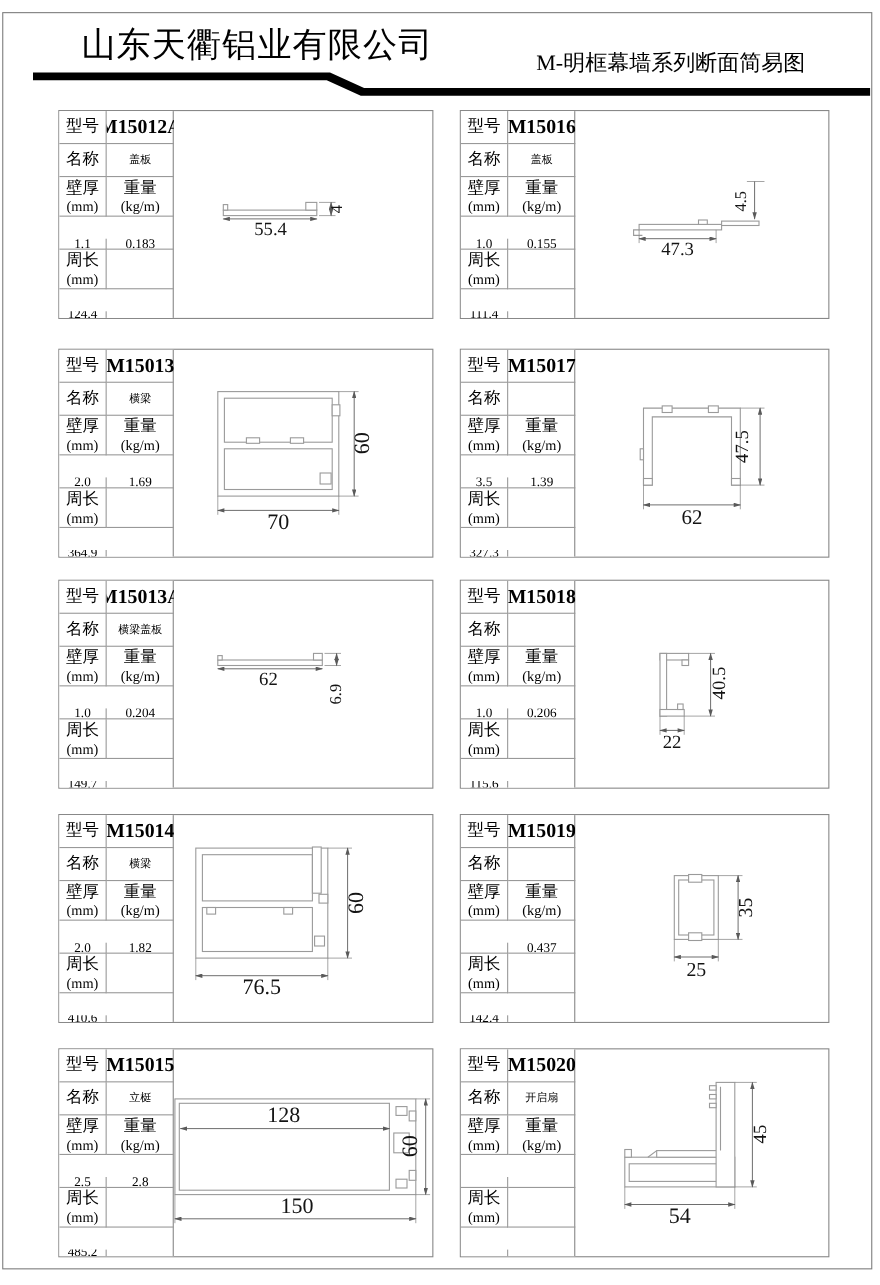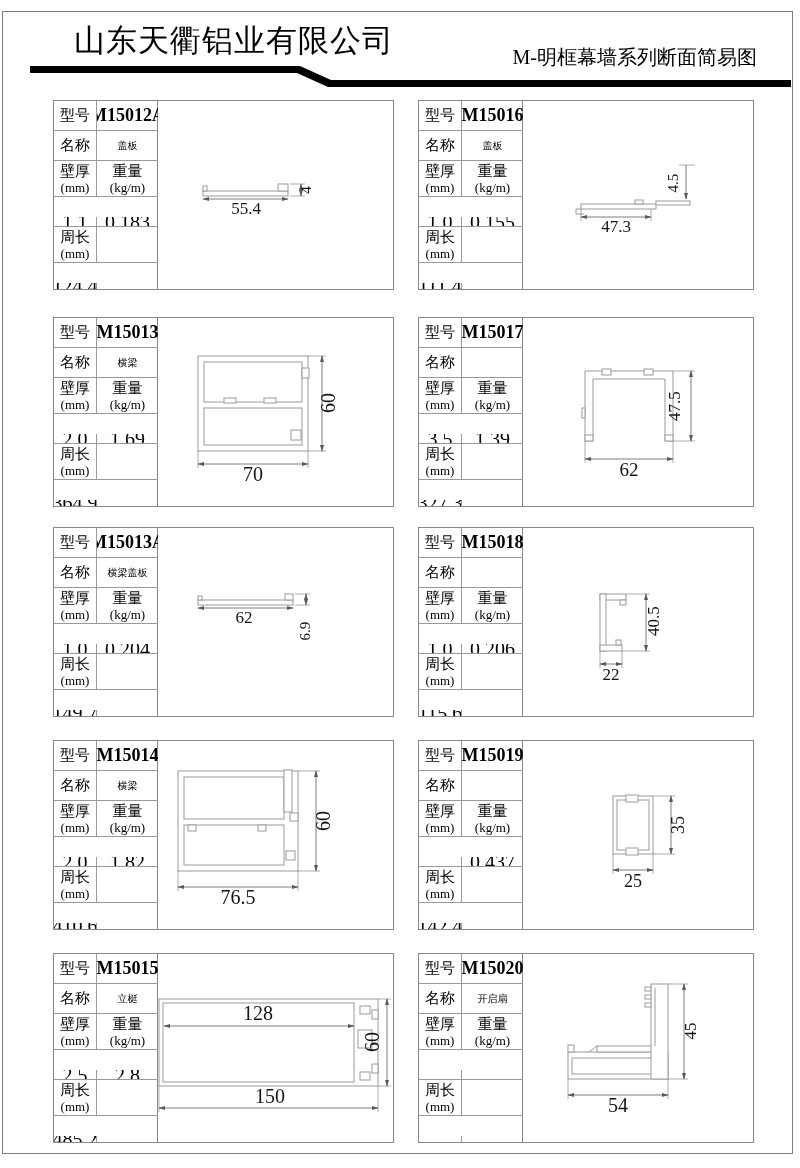--- a/index.html
+++ b/index.html
@@ -3,37 +3,37 @@
 <meta charset="utf-8">
 <style>
   html,body{margin:0;padding:0;}
   body{
     width:800px;height:1168px;position:relative;background:#fff;
     font-family:"Liberation Serif","DejaVu Serif",serif;color:#000;overflow:hidden;
   }
   .page-border{position:absolute;left:2px;top:11px;width:789px;height:1141px;
     border:1px solid #7d7d7d;pointer-events:none;}
   .company{position:absolute;left:30px;top:20px;font-size:31px;letter-spacing:1px;white-space:nowrap;margin-left:44px;}
-  .subtitle{position:absolute;right:43px;top:44px;font-size:20px;white-space:nowrap;}
+  .subtitle{position:absolute;right:68px;top:44px;font-size:20px;white-space:nowrap;}
   .hdrbar{position:absolute;left:0;top:0;width:800px;height:100px;}
 
   .cell{position:absolute;height:190px;border:1px solid #888;box-sizing:border-box;background:#fff;}
   .cell.L{left:53px;width:341px;}
   .cell.R{left:418px;width:336px;}
   .pt{position:absolute;left:0;top:0;width:104px;height:188px;display:grid;
       grid-template-columns:43px 61px;grid-template-rows:30px 30px 36px 30px 36px 26px;
       border-right:1px solid #888;box-sizing:border-box;background:#fff;}
   .tc{border-bottom:1px solid #999;border-right:1px solid #999;display:flex;flex-direction:column;
       align-items:center;justify-content:center;font-size:15px;line-height:1.1;overflow:hidden;white-space:nowrap;}
   .tc:nth-child(even){border-right:none;}
   .tc:nth-child(11),.tc:nth-child(12){border-bottom:none;text-align:center;}
   .unit{font-size:13px;line-height:1;margin-top:1px;}
   .mv{font-size:18px;font-weight:bold;}
   .nv{font-size:10px;}
-  .num{font-size:20px;margin-top:20px;}
+  .num{font-size:12px;margin-top:20px;}
   .draw{position:absolute;top:0;left:104px;height:188px;}
   .dwL{width:235px;} .dwR{width:230px;}
   .pf{fill:#fff;stroke:#9a9a9a;stroke-width:1;}
   .pl{fill:none;stroke:#9a9a9a;stroke-width:1;}
   .dim{stroke:#5a5a5a;stroke-width:0.8;fill:none;}
   .ext{stroke:#8a8a8a;stroke-width:0.7;fill:none;}
   .draw text{font-family:"Liberation Serif","DejaVu Serif",serif;fill:#141414;}
 </style>
 </head>
 <body>

